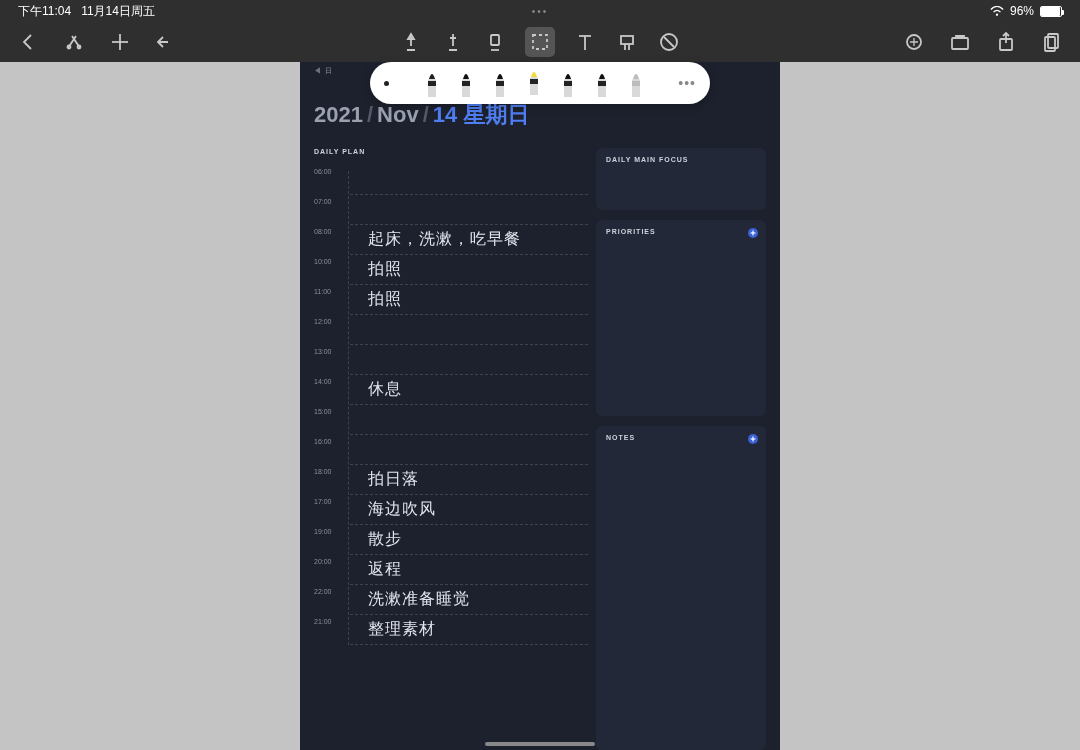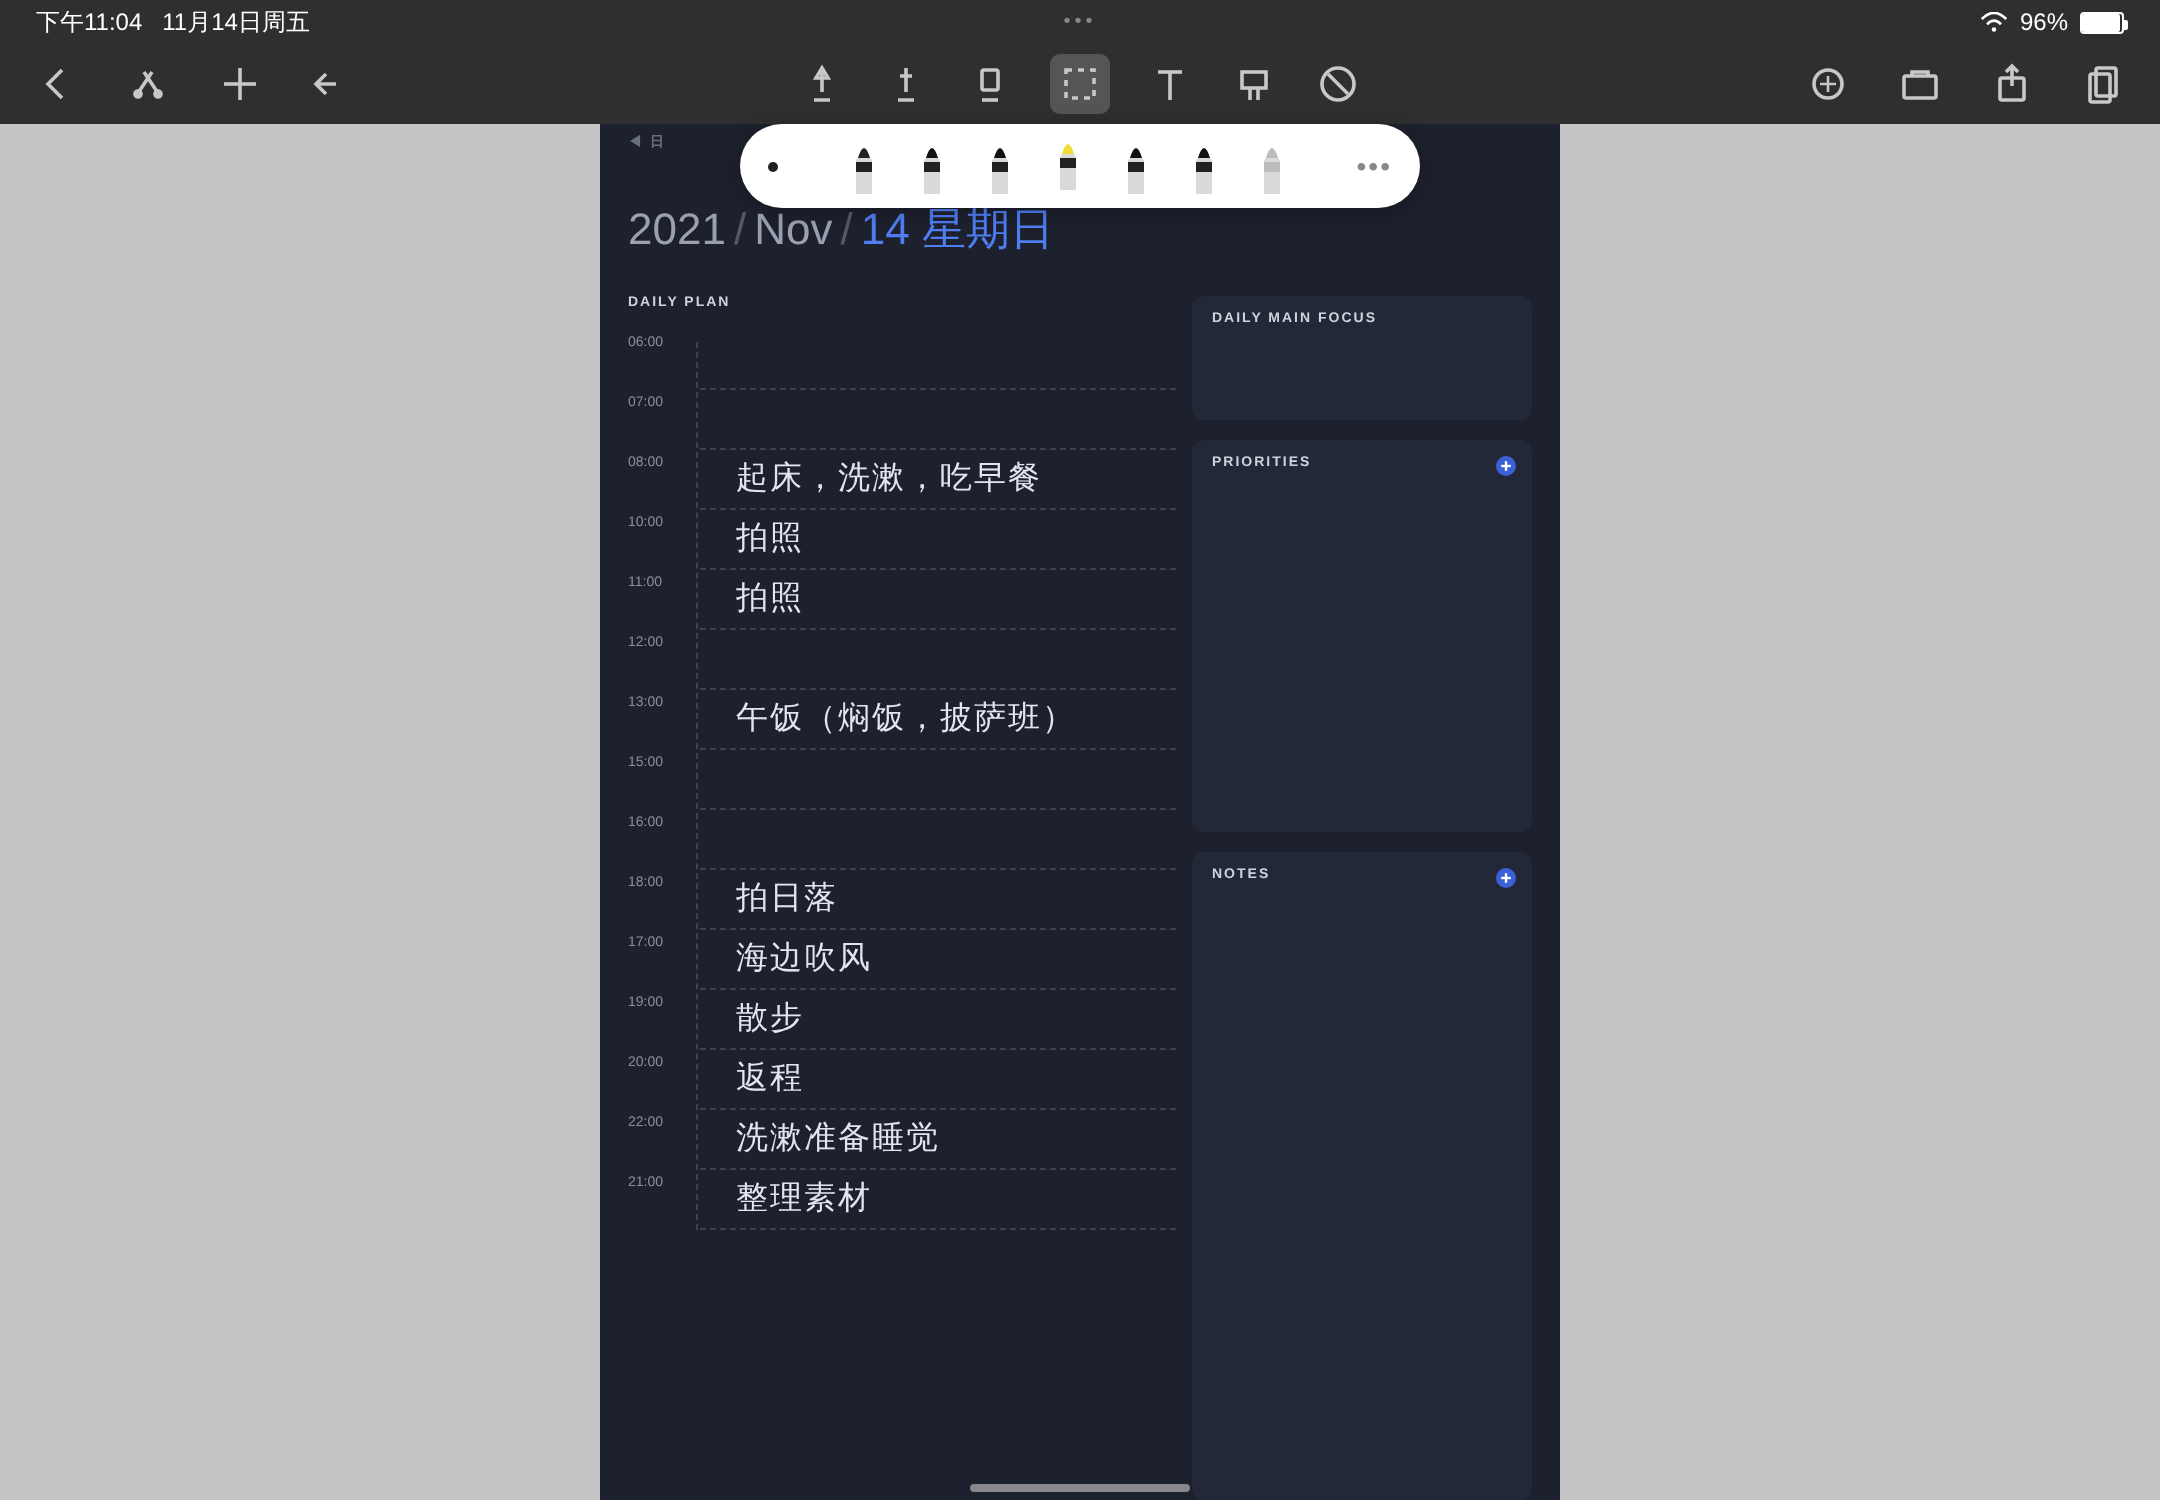--- a/index.html
+++ b/index.html
@@ -73,21 +73,21 @@
     padding:12px 14px 0 14px;
     position:relative;
     overflow:hidden;
   }
   .page-tab{
     position:absolute;top:4px;left:14px;font-size:7px;color:#6a6f80;letter-spacing:1px;font-weight:600;
   }
   .date-line{
     margin-top:26px;
     font-size:22px;
-    font-weight:400;
+    font-weight:700;
     color:#9aa0b0;
   }
   .date-line .slash{color:#555a68;margin:0 4px;}
   .date-line .accent{color:#4f7ef3;}
 
   .columns{display:flex;gap:8px;margin-top:18px;height:calc(100% - 74px);}
   .col-left{flex:1.05;}
   .col-right{width:170px;display:flex;flex-direction:column;gap:10px;}
 
   .panel-title{
@@ -300,21 +300,24 @@
             </div>
             <div class="trow">
               <span class="hh">11:00</span>
               <span class="entry">拍照</span>
             </div>
             <div class="trow">
               <span class="hh">12:00</span>
             </div>
             <div class="trow">
               <span class="hh">13:00</span>
-              <span class="entry">午饭（焖饭，披萨班）</span>
+            </div>
+            <div class="trow">
+              <span class="hh">14:00</span>
+              <span class="entry">休息</span>
             </div>
             <div class="trow">
               <span class="hh">15:00</span>
             </div>
             <div class="trow">
               <span class="hh">16:00</span>
             </div>
             <div class="trow">
               <span class="hh">18:00</span>
               <span class="entry">拍日落</span>

